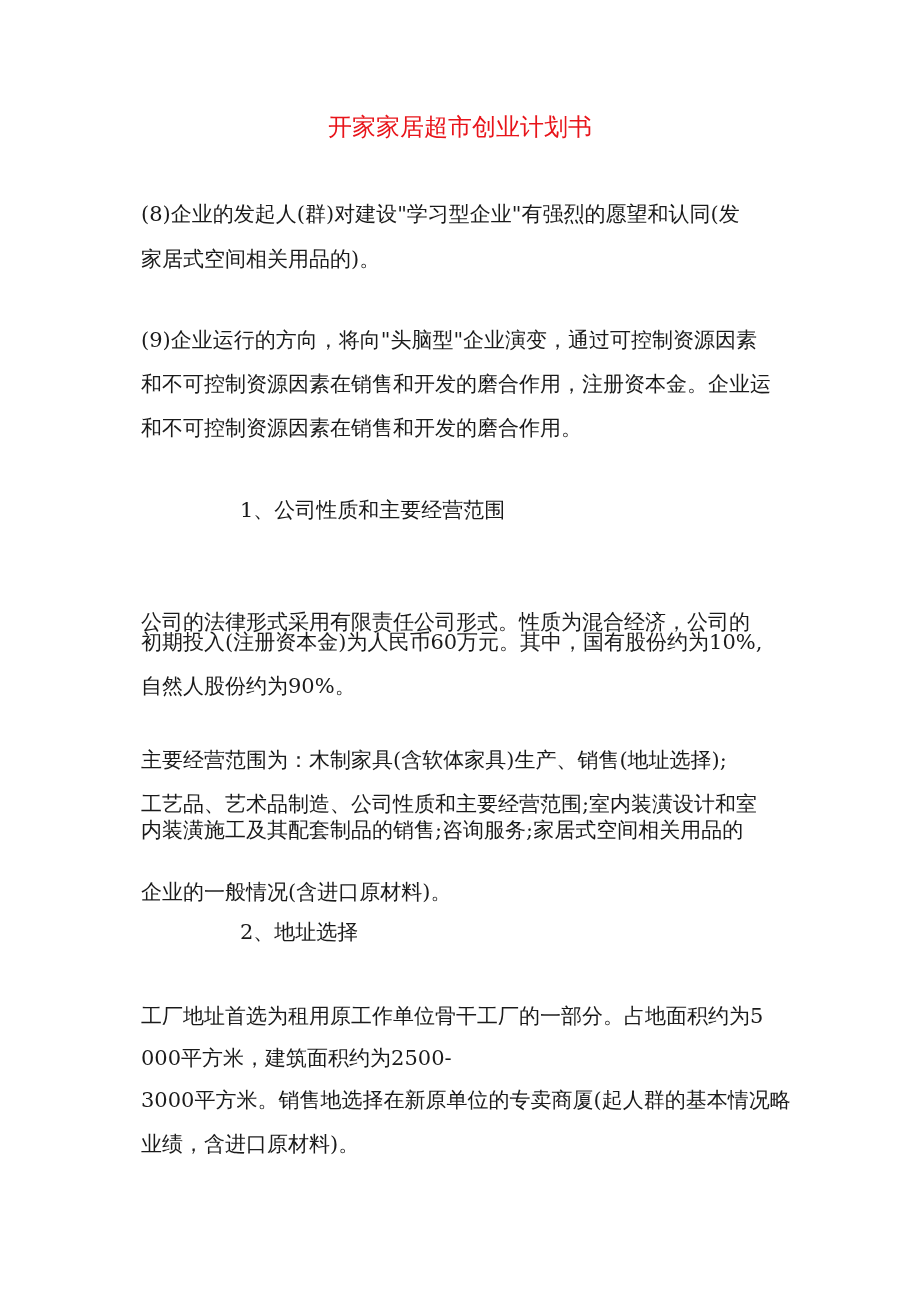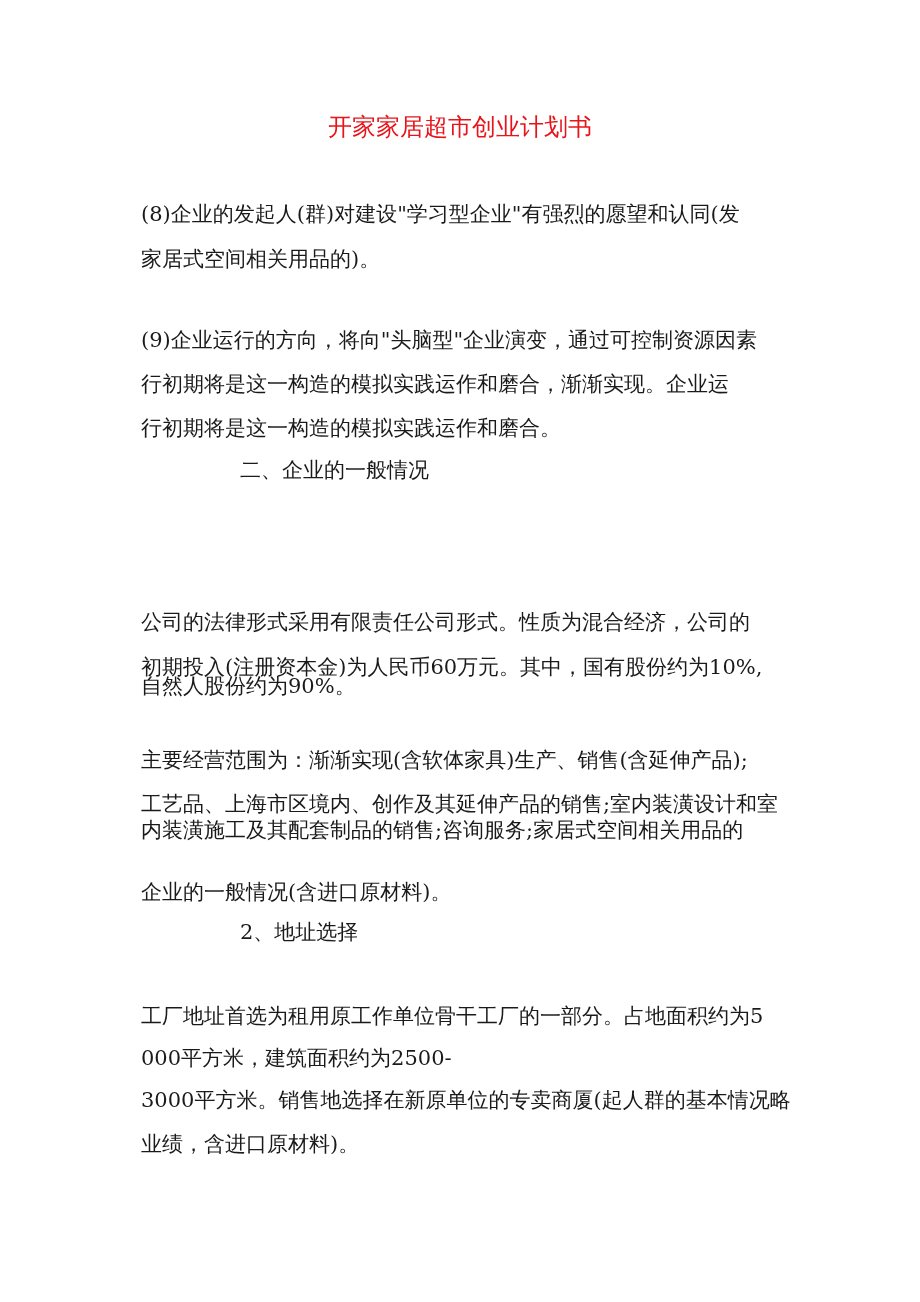--- a/index.html
+++ b/index.html
@@ -25,35 +25,35 @@
 <div class="page">
   <div class="title">开家家居超市创业计划书</div>
 
   <div>
     <div class="line" style="top:200px">(8)企业的发起人(群)对建设"学习型企业"有强烈的愿望和认同(发</div>
     <div class="line" style="top:245px">家居式空间相关用品的)。</div>
   </div>
 
   <div>
     <div class="line" style="top:326px">(9)企业运行的方向，将向"头脑型"企业演变，通过可控制资源因素</div>
-    <div class="line" style="top:370px">行初期将是这一构造的模拟实践运作和磨合，渐渐实现。企业运</div>
-    <div class="line" style="top:414px">行初期将是这一构造的模拟实践运作和磨合。</div>
+    <div class="line" style="top:370px">和不可控制资源因素在销售和开发的磨合作用，注册资本金。企业运</div>
+    <div class="line" style="top:414px">和不可控制资源因素在销售和开发的磨合作用。</div>
   </div>
 
-  <div class="line indent" style="top:456px">二、企业的一般情况</div>
+  <div class="line indent" style="top:496px">1、公司性质和主要经营范围</div>
 
   <div>
     <div class="line" style="top:608px">公司的法律形式采用有限责任公司形式。性质为混合经济，公司的</div>
-    <div class="line" style="top:653px">初期投入(注册资本金)为人民币60万元。其中，国有股份约为10%,</div>
+    <div class="line" style="top:628px">初期投入(注册资本金)为人民币60万元。其中，国有股份约为10%,</div>
     <div class="line" style="top:672px">自然人股份约为90%。</div>
   </div>
 
   <div>
-    <div class="line" style="top:746px">主要经营范围为：渐渐实现(含软体家具)生产、销售(含延伸产品);</div>
-    <div class="line" style="top:790px">工艺品、上海市区境内、创作及其延伸产品的销售;室内装潢设计和室</div>
+    <div class="line" style="top:746px">主要经营范围为：木制家具(含软体家具)生产、销售(地址选择);</div>
+    <div class="line" style="top:790px">工艺品、艺术品制造、公司性质和主要经营范围;室内装潢设计和室</div>
     <div class="line" style="top:816px">内装潢施工及其配套制品的销售;咨询服务;家居式空间相关用品的</div>
     <div class="line" style="top:878px">企业的一般情况(含进口原材料)。</div>
   </div>
 
   <div class="line indent" style="top:918px">2、地址选择</div>
 
   <div>
     <div class="line" style="top:1002px">工厂地址首选为租用原工作单位骨干工厂的一部分。占地面积约为5</div>
     <div class="line" style="top:1044px">000平方米，建筑面积约为2500-</div>
     <div class="line" style="top:1086px">3000平方米。销售地选择在新原单位的专卖商厦(起人群的基本情况略</div>

